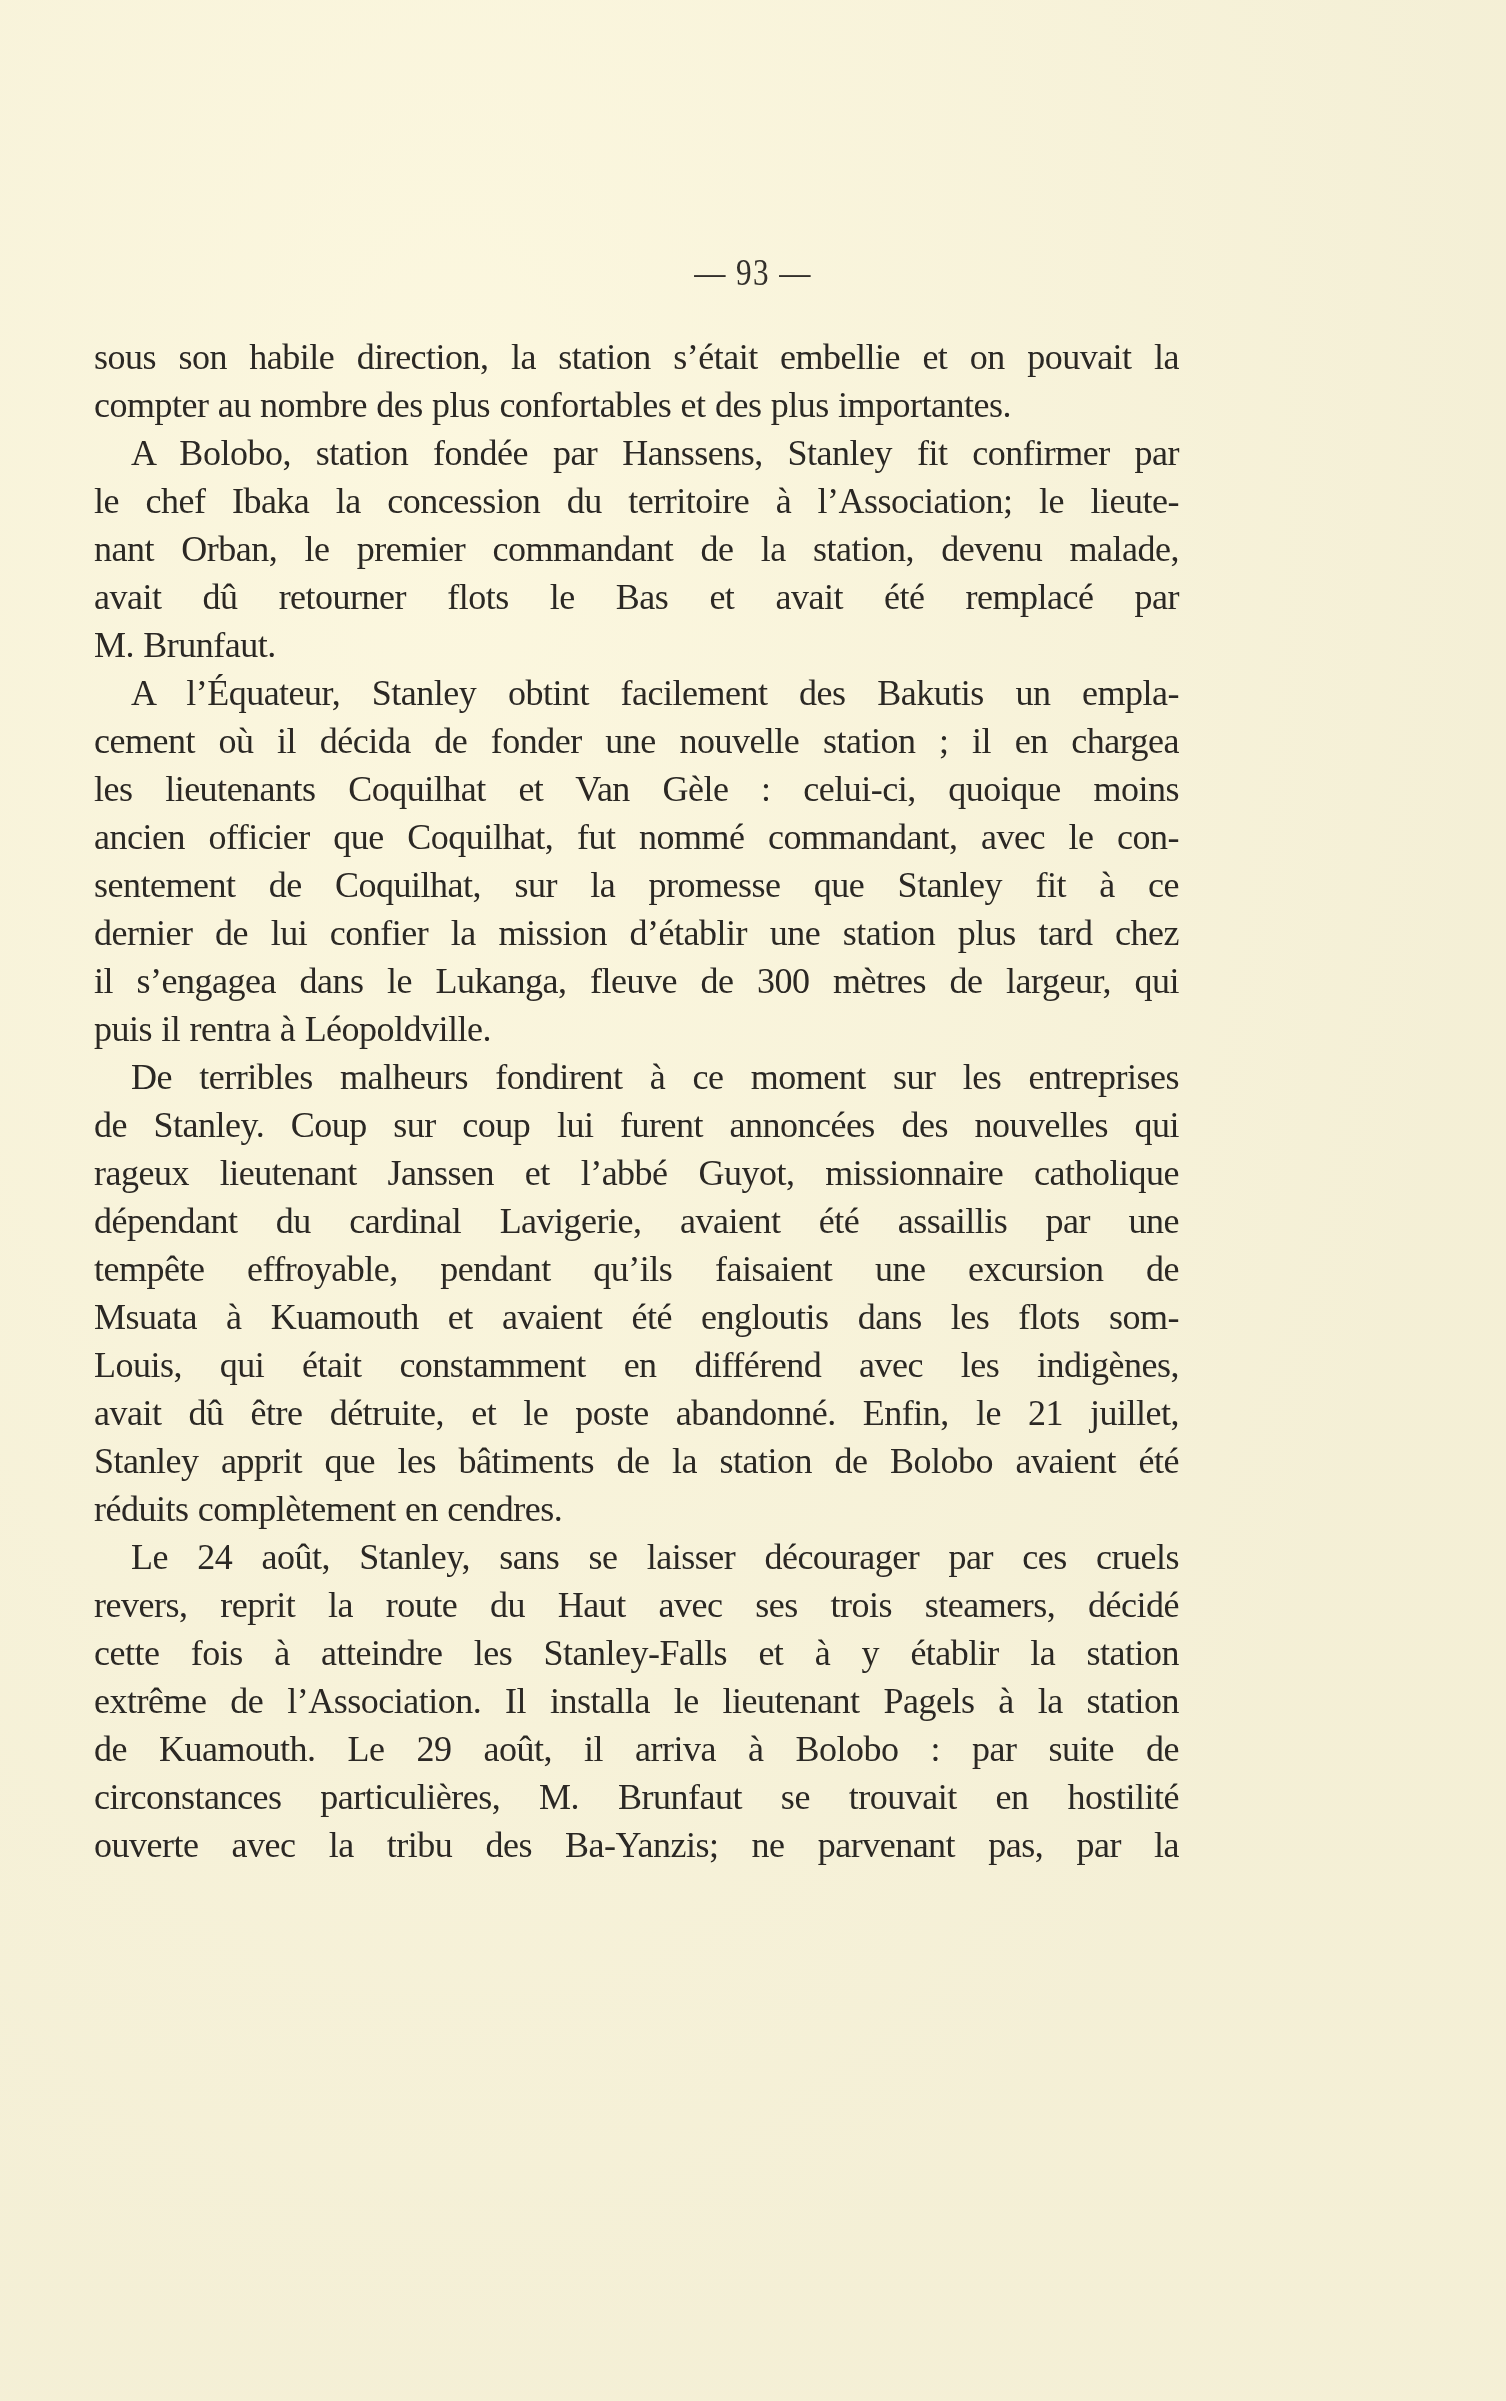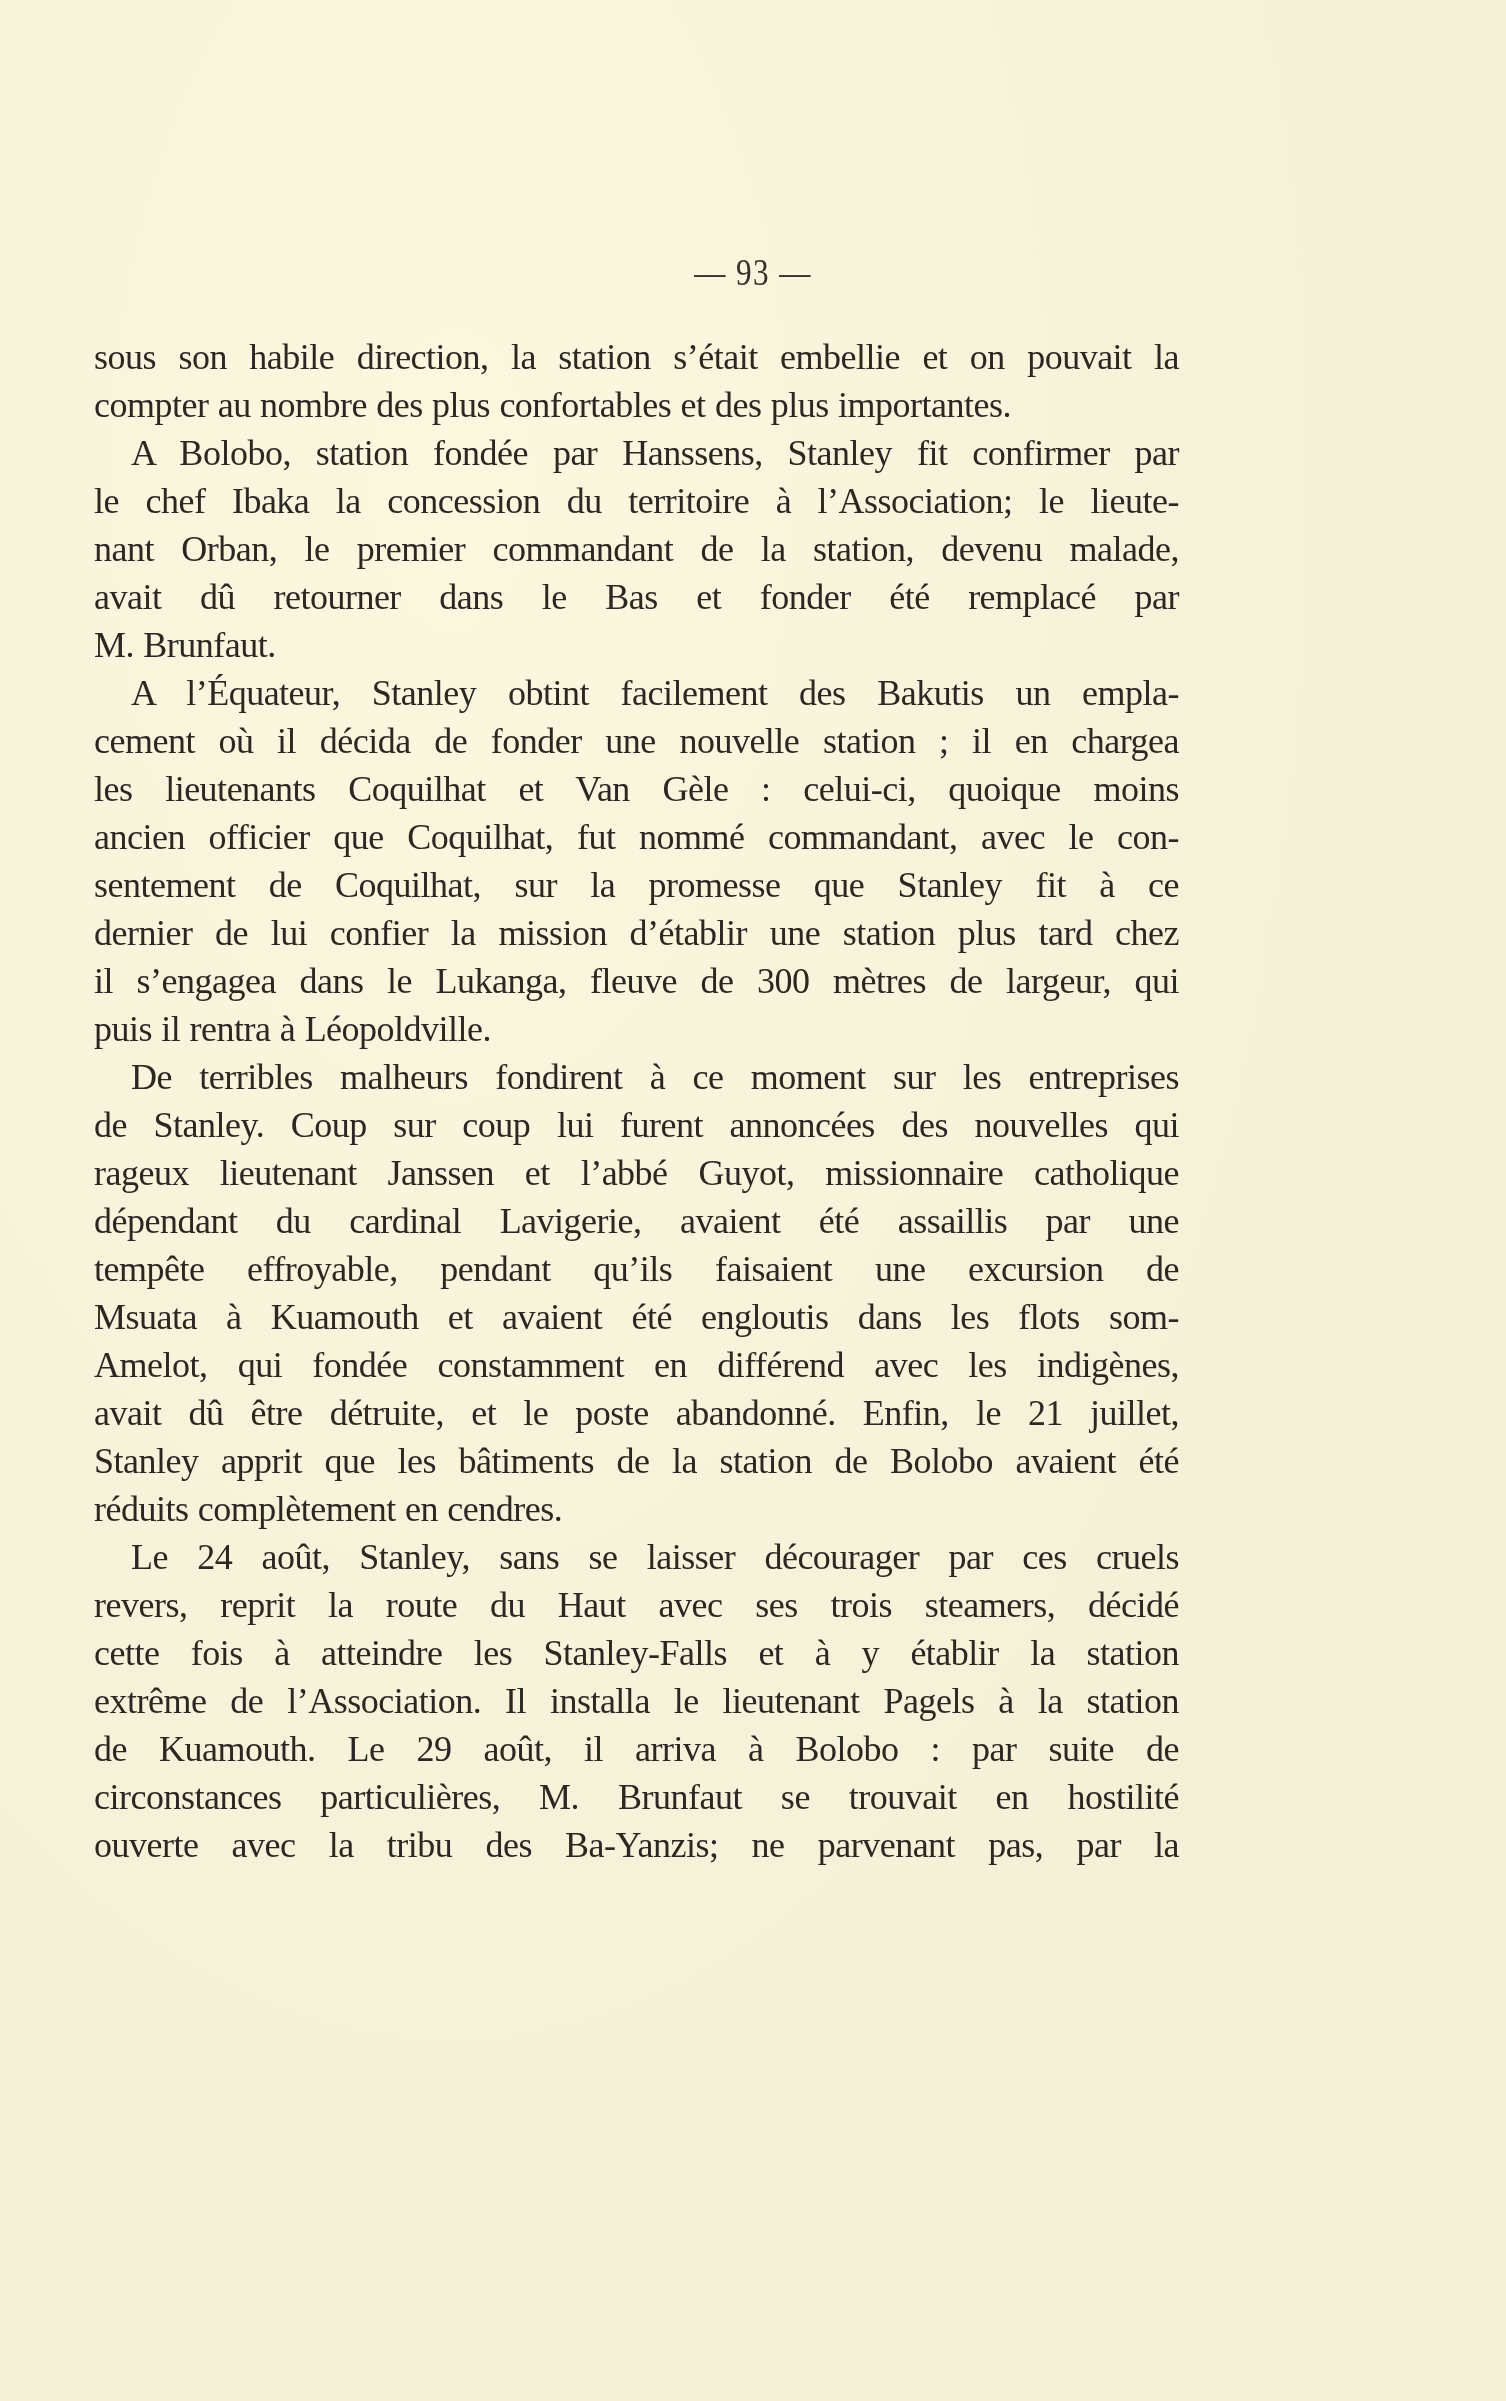--- a/index.html
+++ b/index.html
@@ -67,37 +67,37 @@
 <body>
 
 <div class="page">
   <div class="page-number">— 93 —</div>
   <div class="text-block" id="text-block">
       <div class="line">sous son habile direction, la station s’était embellie et on pouvait la</div>
       <div class="line last">compter au nombre des plus confortables et des plus importantes.</div>
       <div class="line indent">A Bolobo, station fondée par Hanssens, Stanley fit confirmer par</div>
       <div class="line">le chef Ibaka la concession du territoire à l’Association; le lieute-</div>
       <div class="line">nant Orban, le premier commandant de la station, devenu malade,</div>
-      <div class="line">avait dû retourner dans le Bas et fonder été remplacé par</div>
+      <div class="line">avait dû retourner flots le Bas et avait été remplacé par</div>
       <div class="line last">M. Brunfaut.</div>
       <div class="line indent">A l’Équateur, Stanley obtint facilement des Bakutis un empla-</div>
       <div class="line">cement où il décida de fonder une nouvelle station ; il en chargea</div>
       <div class="line">les lieutenants Coquilhat et Van Gèle : celui-ci, quoique moins</div>
       <div class="line">ancien officier que Coquilhat, fut nommé commandant, avec le con-</div>
       <div class="line">sentement de Coquilhat, sur la promesse que Stanley fit à ce</div>
       <div class="line">dernier de lui confier la mission d’établir une station plus tard chez</div>
       <div class="line">il s’engagea dans le Lukanga, fleuve de 300 mètres de largeur, qui</div>
       <div class="line last">puis il rentra à Léopoldville.</div>
       <div class="line indent">De terribles malheurs fondirent à ce moment sur les entreprises</div>
       <div class="line">de Stanley. Coup sur coup lui furent annoncées des nouvelles qui</div>
       <div class="line">rageux lieutenant Janssen et l’abbé Guyot, missionnaire catholique</div>
       <div class="line">dépendant du cardinal Lavigerie, avaient été assaillis par une</div>
       <div class="line">tempête effroyable, pendant qu’ils faisaient une excursion de</div>
       <div class="line">Msuata à Kuamouth et avaient été engloutis dans les flots som-</div>
-      <div class="line">Amelot, qui fondée constamment en différend avec les indigènes,</div>
+      <div class="line">Louis, qui était constamment en différend avec les indigènes,</div>
       <div class="line">avait dû être détruite, et le poste abandonné. Enfin, le 21 juillet,</div>
       <div class="line">Stanley apprit que les bâtiments de la station de Bolobo avaient été</div>
       <div class="line last">réduits complètement en cendres.</div>
       <div class="line indent">Le 24 août, Stanley, sans se laisser décourager par ces cruels</div>
       <div class="line">revers, reprit la route du Haut avec ses trois steamers, décidé</div>
       <div class="line">cette fois à atteindre les Stanley-Falls et à y établir la station</div>
       <div class="line">extrême de l’Association. Il installa le lieutenant Pagels à la station</div>
       <div class="line">de Kuamouth. Le 29 août, il arriva à Bolobo : par suite de</div>
       <div class="line">circonstances particulières, M. Brunfaut se trouvait en hostilité</div>
       <div class="line">ouverte avec la tribu des Ba-Yanzis; ne parvenant pas, par la</div>

